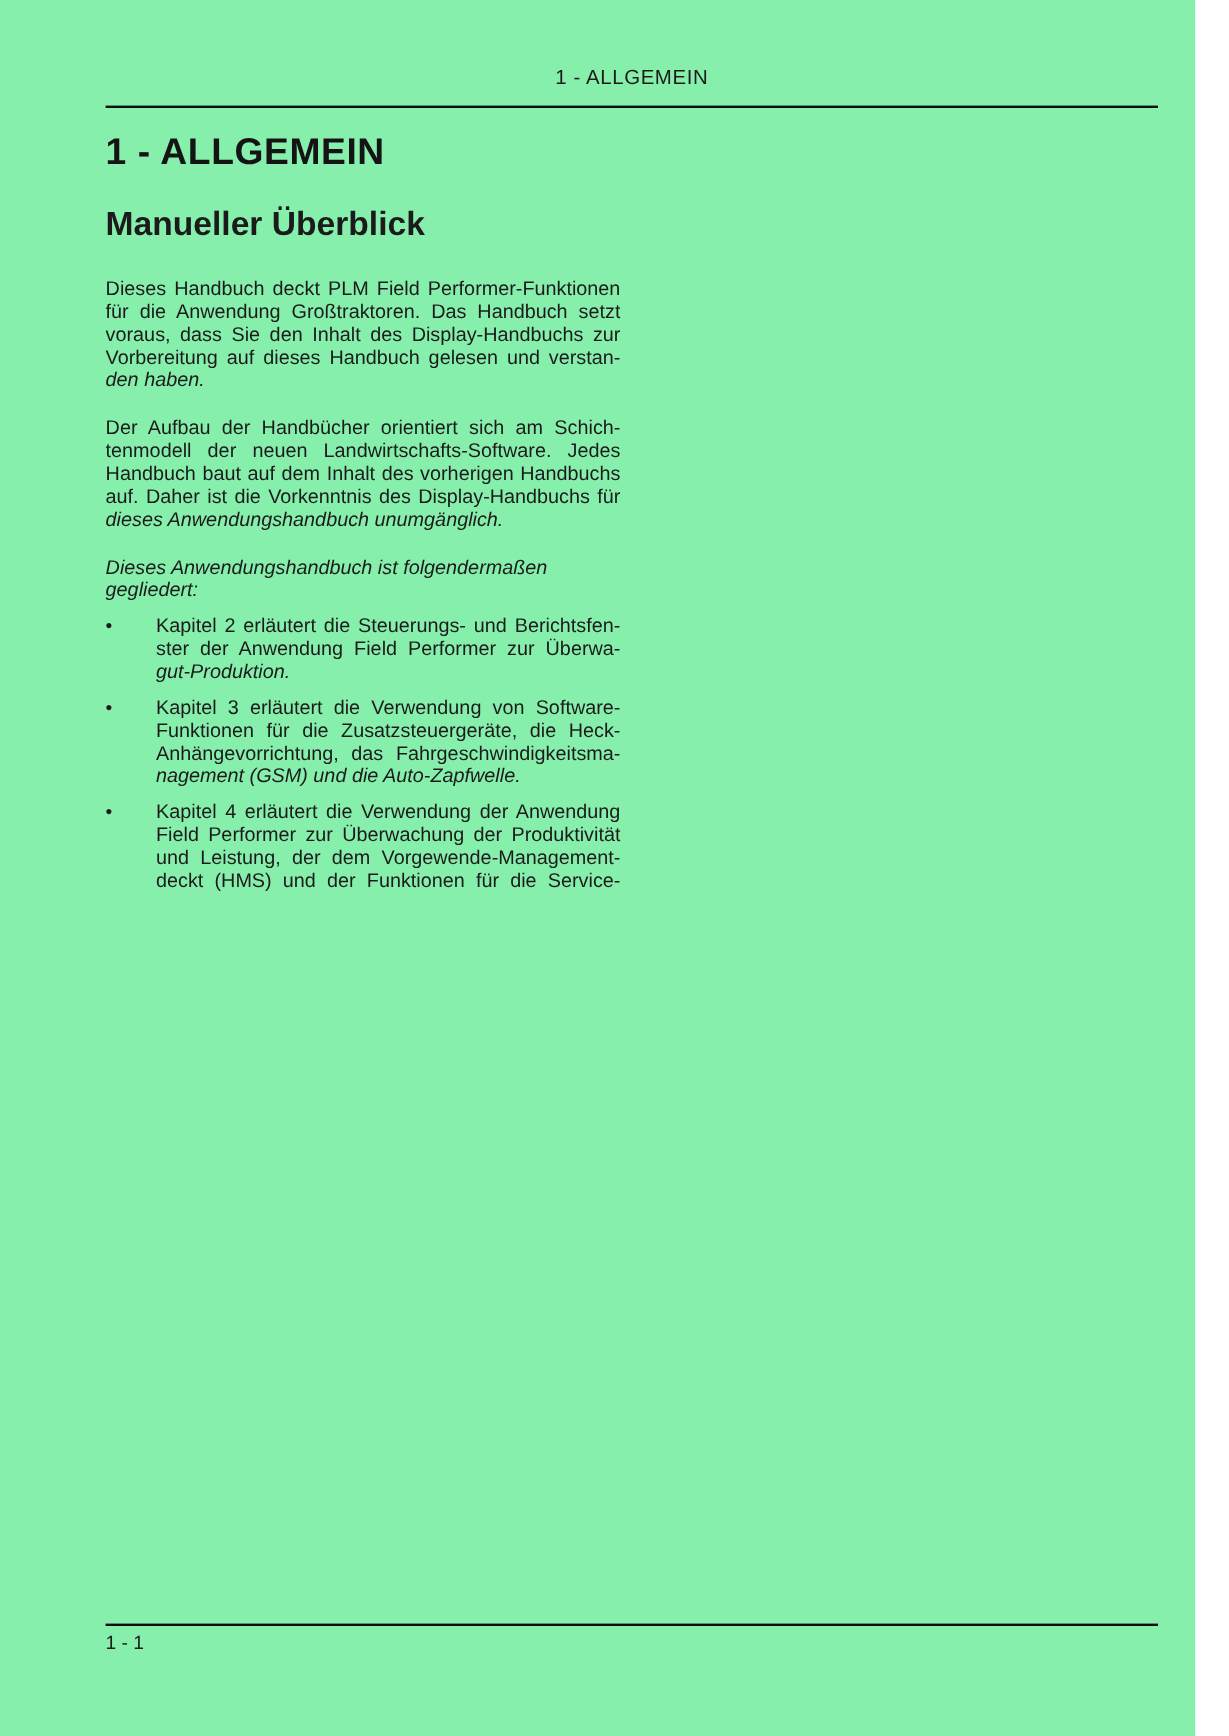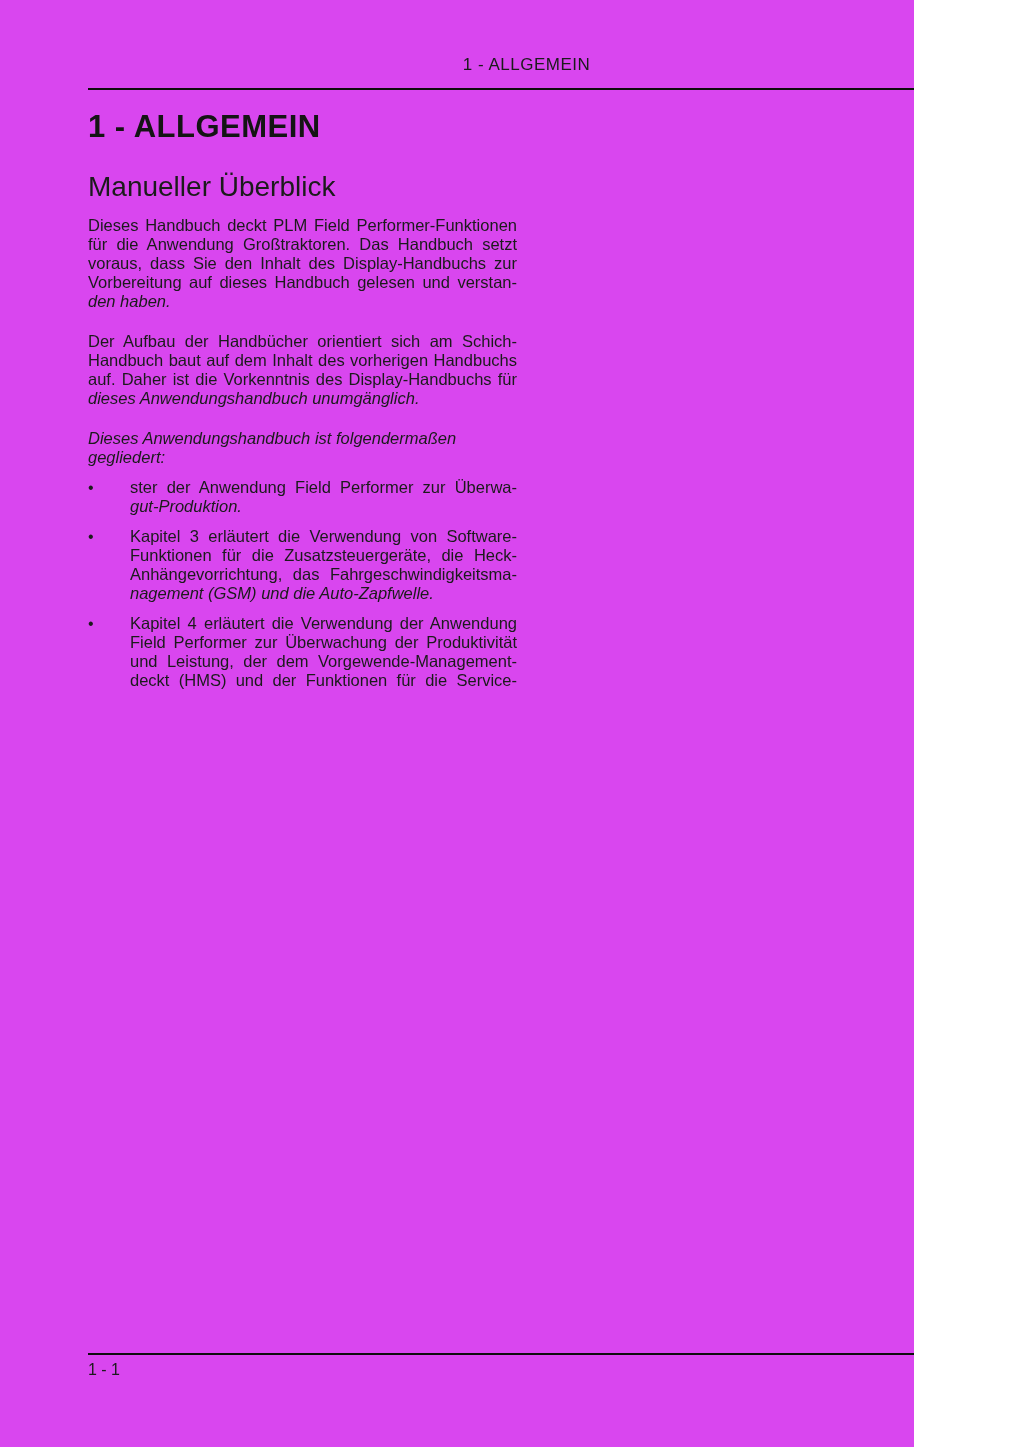--- a/index.html
+++ b/index.html
@@ -2,27 +2,26 @@
 <html lang="de"><head>
 <meta charset="utf-8">
 <style>
   html, body {
     margin: 0;
     padding: 0;
     background: #ffffff;
   }
   .page {
     position: relative;
-    width: 876px;
+    width: 996px;
     height: 1447px;
-    background: #d946ef;
+    background: #86efac;
     font-family: "Liberation Sans", sans-serif;
     color: #1b1b1b;
     overflow: hidden;
-    padding-left: 38px;
   }
   .running-header {
     position: absolute;
     top: 55px;
     left: 88px;
     width: 877px;
     text-align: center;
     font-size: 17px;
     line-height: 20px;
     letter-spacing: 0.5px;
@@ -48,32 +47,32 @@
     letter-spacing: 0.5px;
     color: #141414;
   }
   .section-title {
     position: absolute;
     top: 171px;
     left: 88px;
     margin: 0;
     font-size: 28px;
     line-height: 32px;
-    font-weight: normal;
+    font-weight: bold;
     color: #1b1b1b;
   }
   .body-column {
     position: absolute;
     top: 216px;
     left: 88px;
     width: 429px;
     font-size: 16.5px;
   }
   .block { margin-top: 21px; }
-  .block:first-child { margin-top: 0; }
+  .block:first-child { margin-top: 16px; }
   .block-bullet {
     margin-top: 11px;
     position: relative;
     padding-left: 42px;
   }
   .bullet-marker {
     position: absolute;
     left: 0;
     top: 0;
     width: 20px;
@@ -122,30 +121,32 @@
   <div class="body-column">
       <div class="block block-paragraph">
         <div class="line">Dieses Handbuch deckt PLM Field Performer-Funktionen</div>
         <div class="line">für die Anwendung Großtraktoren. Das Handbuch setzt</div>
         <div class="line">voraus, dass Sie den Inhalt des Display-Handbuchs zur</div>
         <div class="line">Vorbereitung auf dieses Handbuch gelesen und verstan-</div>
         <div class="line last">den haben.</div>
       </div>
       <div class="block block-paragraph">
         <div class="line">Der Aufbau der Handbücher orientiert sich am Schich-</div>
+        <div class="line">tenmodell der neuen Landwirtschafts-Software. Jedes</div>
         <div class="line">Handbuch baut auf dem Inhalt des vorherigen Handbuchs</div>
         <div class="line">auf. Daher ist die Vorkenntnis des Display-Handbuchs für</div>
         <div class="line last">dieses Anwendungshandbuch unumgänglich.</div>
       </div>
       <div class="block block-paragraph">
         <div class="line last">Dieses Anwendungshandbuch ist folgendermaßen</div>
         <div class="line last">gegliedert:</div>
       </div>
       <div class="block block-bullet">
         <span class="bullet-marker">•</span>
+        <div class="line">Kapitel 2 erläutert die Steuerungs- und Berichtsfen-</div>
         <div class="line">ster der Anwendung Field Performer zur Überwa-</div>
         <div class="line last">gut-Produktion.</div>
       </div>
       <div class="block block-bullet">
         <span class="bullet-marker">•</span>
         <div class="line">Kapitel 3 erläutert die Verwendung von Software-</div>
         <div class="line">Funktionen für die Zusatzsteuergeräte, die Heck-</div>
         <div class="line">Anhängevorrichtung, das Fahrgeschwindigkeitsma-</div>
         <div class="line last">nagement (GSM) und die Auto-Zapfwelle.</div>
       </div>

